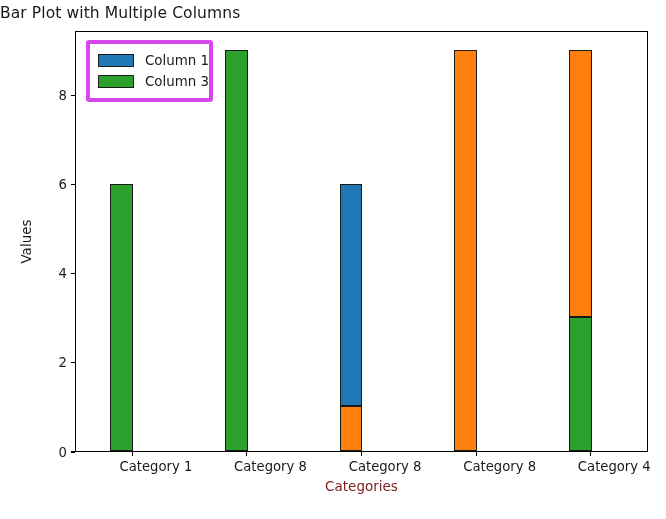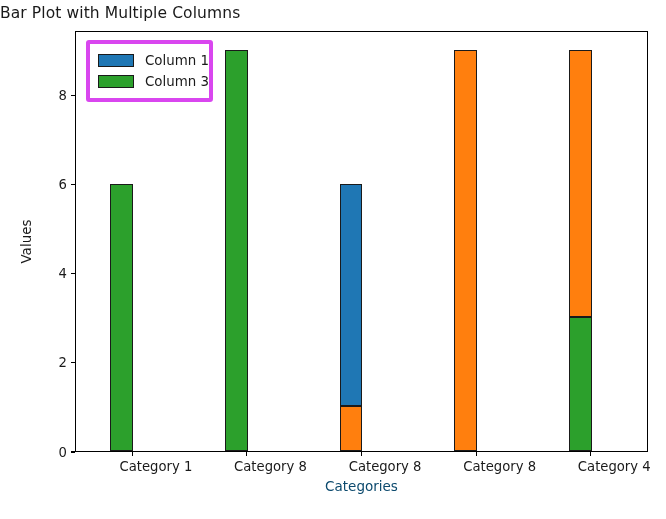--- a/index.html
+++ b/index.html
@@ -144,21 +144,21 @@
     white-space: nowrap;
   }
 
   #x-axis-label {
     position: absolute;
     left: 75px;
     top: 478px;
     width: 573px;
     text-align: center;
     font-size: 13.5px;
-    color: #0c4a6e;
+    color: #7f1d1d;
   }
 
   
   #legend {
     position: absolute;
     left: 86px;
     top: 40px;
     background: #ffffff;
     border: 4px solid #d946ef;
     border-radius: 3px;

